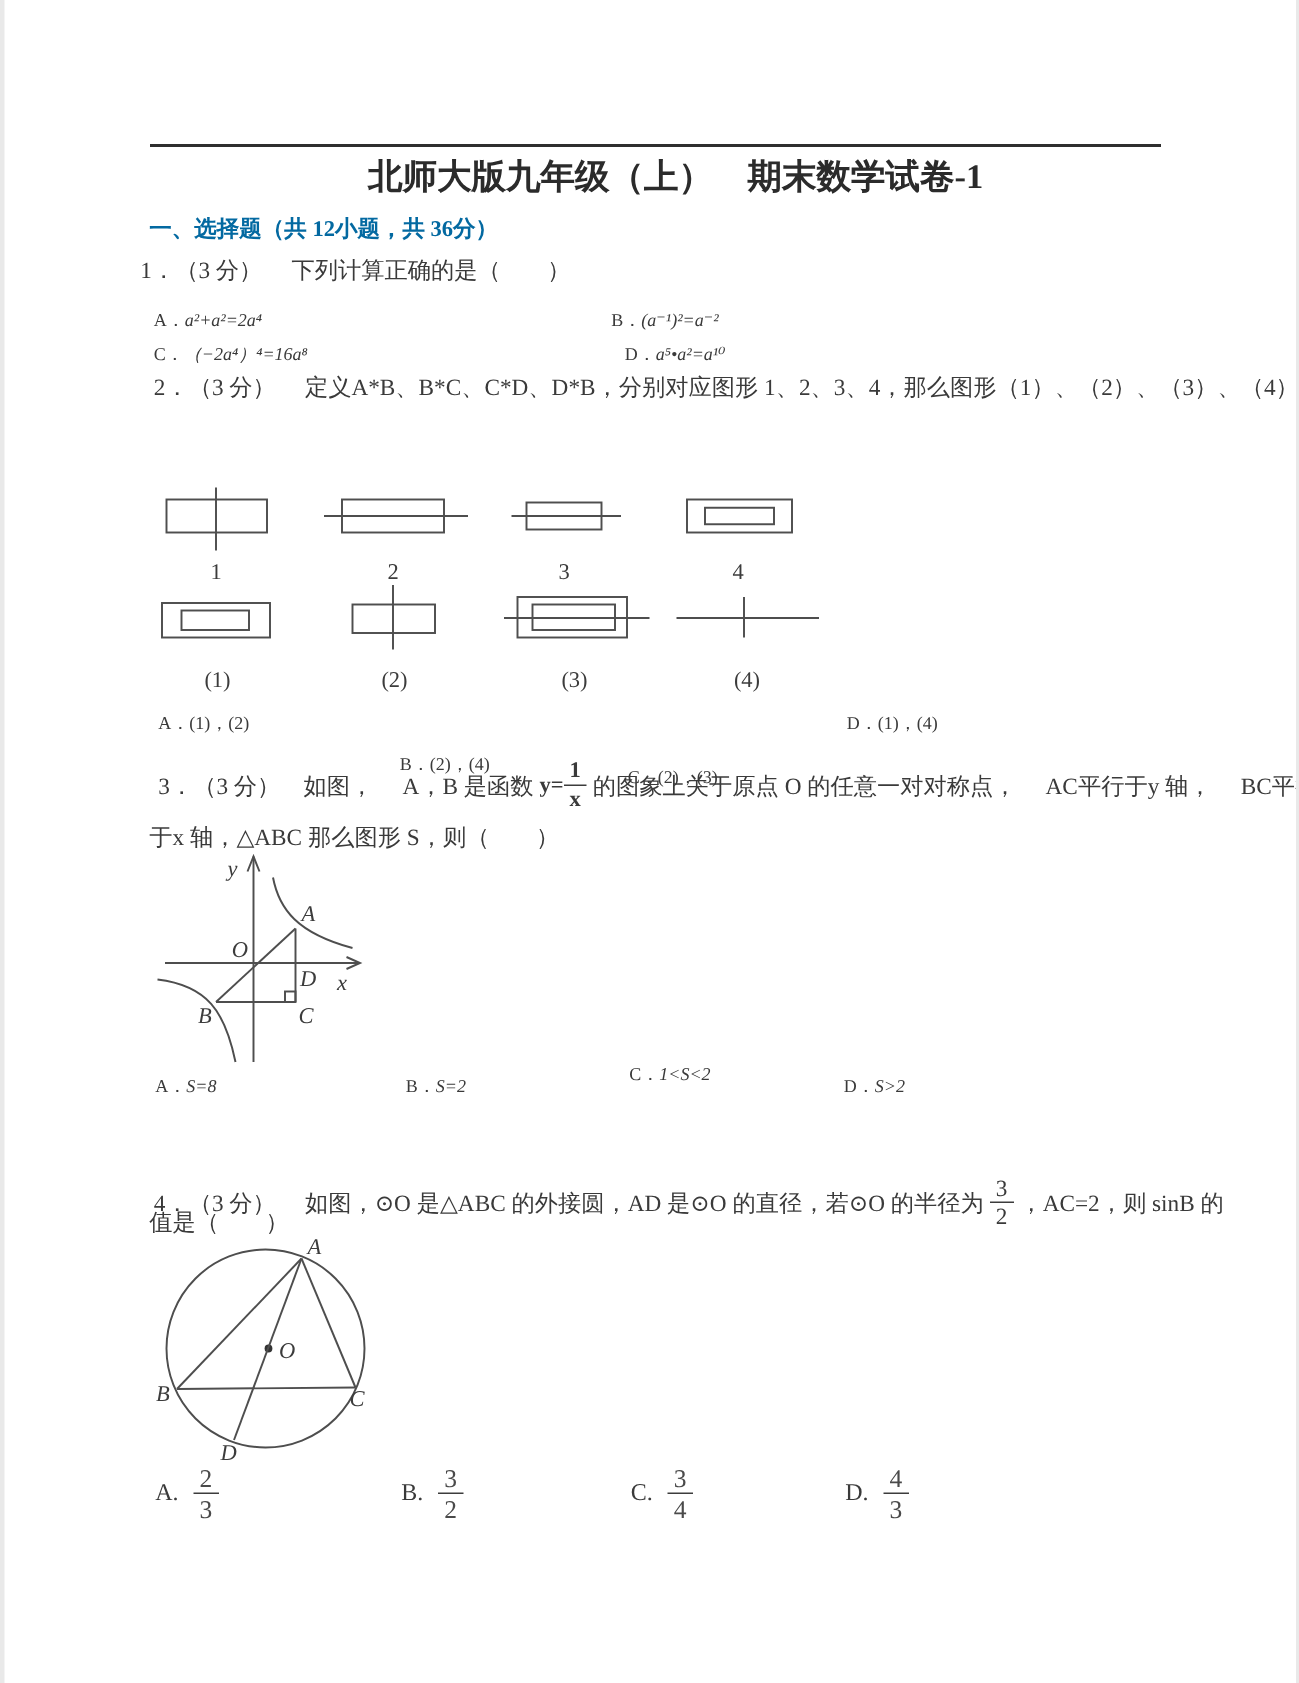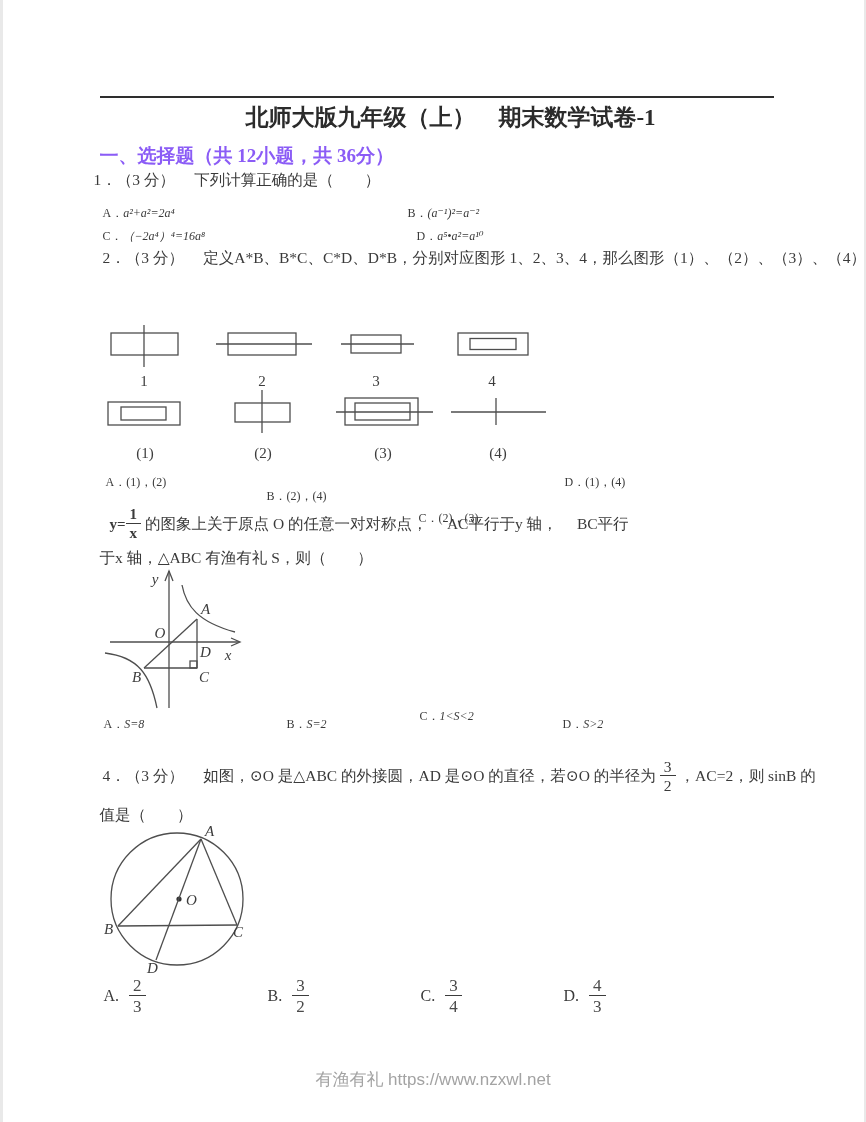--- a/index.html
+++ b/index.html
@@ -1,21 +1,21 @@
 <!DOCTYPE html>
 <html><head>
 <meta charset="utf-8">
 <style>
   html,body{margin:0;padding:0;background:#e9e9e9;}
   .page{position:relative;width:861px;height:1122px;background:#ffffff;overflow:hidden;
         font-family:"Liberation Serif","DejaVu Serif",serif;color:#3a3a3a;margin:0 auto;text-decoration:underline;}
   .abs{position:absolute;white-space:nowrap;}
   .rule{position:absolute;background:#2e2e2e;height:2px;}
   .title{font-size:23px;font-weight:bold;color:#2b2b2b;text-align:center;}
-  .heading{font-size:19px;font-weight:bold;color:#8b5cf6;}
+  .heading{font-size:15px;font-weight:bold;color:#0369a1;}
   .stem{font-size:15.5px;}
   .stemflex{display:flex;align-items:center;}
   .stemflex > span{white-space:nowrap;}
   .opt{font-size:12px;}
   .optlabel{font-style:normal;}
   .optmath{font-style:italic;}
   .frac{display:inline-flex;flex-direction:column;align-items:center;line-height:1;vertical-align:middle;}
   .frac .num{padding:0 4px 1px 4px;}
   .frac .den{border-top:1.4px solid #3c3c3c;padding:2px 4px 0 4px;}
   .q3frac{font-weight:bold;font-size:15px;margin:0 4px;}
@@ -88,35 +88,36 @@
       <text class="fig-num" x="285" y="138" text-anchor="middle">(3)</text>
     </g>
     <g>
       <line x1="353" y1="92" x2="448" y2="92"></line>
       <line x1="398" y1="78" x2="398" y2="105"></line>
       <text class="fig-num" x="400" y="138" text-anchor="middle">(4)</text>
     </g>
   </svg>
 
   <span class="abs opt" style="left:103px;top:474px;"><span class="optlabel">A．</span><span class="optlabel">(1)，(2)</span></span>
-  <span class="abs opt" style="left:264px;top:488px;"><span class="optlabel">B．</span><span class="optlabel">(2)，(4)</span></span>
+  <span class="abs opt" style="left:264px;top:501px;"><span class="optlabel">B．</span><span class="optlabel">(2)，(4)</span></span>
   <span class="abs opt" style="left:416px;top:474px;margin-top:36px;"><span class="optlabel">C．</span><span class="optlabel">(2)，(3)</span></span>
   <span class="abs opt" style="left:562px;top:474px;"><span class="optlabel">D．</span><span class="optlabel">(1)，(4)</span></span>
 
   <div class="abs stem stemflex" style="left:103px;top:503px;height:42px;">
+    <span>3．（3 分）　如图，　 A，B 是函数</span>
     <span class="q3frac" style="display:inline-flex;align-items:center;">
         <span>y=</span>
         <span class="frac">
           <span class="num">1</span>
           <span class="den">x</span>
         </span>
       </span>
     <span>的图象上关于原点 O 的任意一对对称点，　 AC平行于y 轴，　 BC平行</span>
   </div>
-  <div class="abs stem" style="left:97px;top:548px;">于x 轴，△ABC 有渔有礼 S，则（　　）</div>
+  <div class="abs stem" style="left:97px;top:548px;">于x 轴，△ABC 那么图形 S，则（　　）</div>
 
   <svg class="abs" style="left:95px;top:562px;" width="160" height="150">
     <g>
       <line x1="71" y1="9" x2="71" y2="146"></line>
       <polyline points="67,19 71,9 75,19"></polyline>
       <line x1="12" y1="80" x2="141" y2="80"></line>
       <polyline points="133,76 142,80 133,84"></polyline>
     </g>
     <g>
       <path d="M 84 23 C 88 44, 100 60, 137 70"></path>
@@ -131,25 +132,25 @@
     <text x="57" y="22" text-anchor="middle">y</text>
     <text x="130" y="98" text-anchor="middle">x</text>
     <text x="62" y="76" text-anchor="middle">O</text>
     <text x="103" y="52">A</text>
     <text x="34" y="120">B</text>
     <text x="101" y="120">C</text>
     <text x="102" y="95">D</text>
   </svg>
 
   <span class="abs opt" style="left:101px;top:716px;"><span class="optlabel">A．</span><span class="optmath">S=8</span></span>
-  <span class="abs opt" style="left:284px;top:716px;"><span class="optlabel">B．</span><span class="optmath">S=2</span></span>
+  <span class="abs opt" style="left:268px;top:716px;"><span class="optlabel">B．</span><span class="optmath">S=2</span></span>
   <span class="abs opt" style="left:417px;top:708px;"><span class="optlabel">C．</span><span class="optmath">1&lt;S&lt;2</span></span>
   <span class="abs opt" style="left:560px;top:716px;"><span class="optlabel">D．</span><span class="optmath">S&gt;2</span></span>
 
-  <div class="abs stem stemflex" style="left:100px;top:752px;height:48px;">
+  <div class="abs stem stemflex" style="left:100px;top:778px;height:48px;">
     <span>4．（3 分）　 如图，⊙O 是△ABC 的外接圆，AD 是⊙O 的直径，若⊙O 的半径为</span>
     <span class="frac q4frac">
         <span class="num">3</span>
         <span class="den">2</span>
       </span>
     <span>，AC=2，则 sinB 的</span>
   </div>
   <div class="abs stem" style="left:97px;top:805px;">值是（　　）</div>
 
   <svg class="abs" style="left:100px;top:824px;" width="155" height="156">
@@ -192,15 +193,14 @@
       </span>
     </span>
   <span class="abs opt4" style="left:561px;top:977px;">
       <span class="optlabel">D.</span>
       <span class="frac">
         <span class="num">4</span>
         <span class="den">3</span>
       </span>
     </span>
 
-  <div class="abs footer" style="left:0;top:1068px;">有渔有礼 https://www.nzxwl.net</div>
 
 </div>
 
 </body></html>

